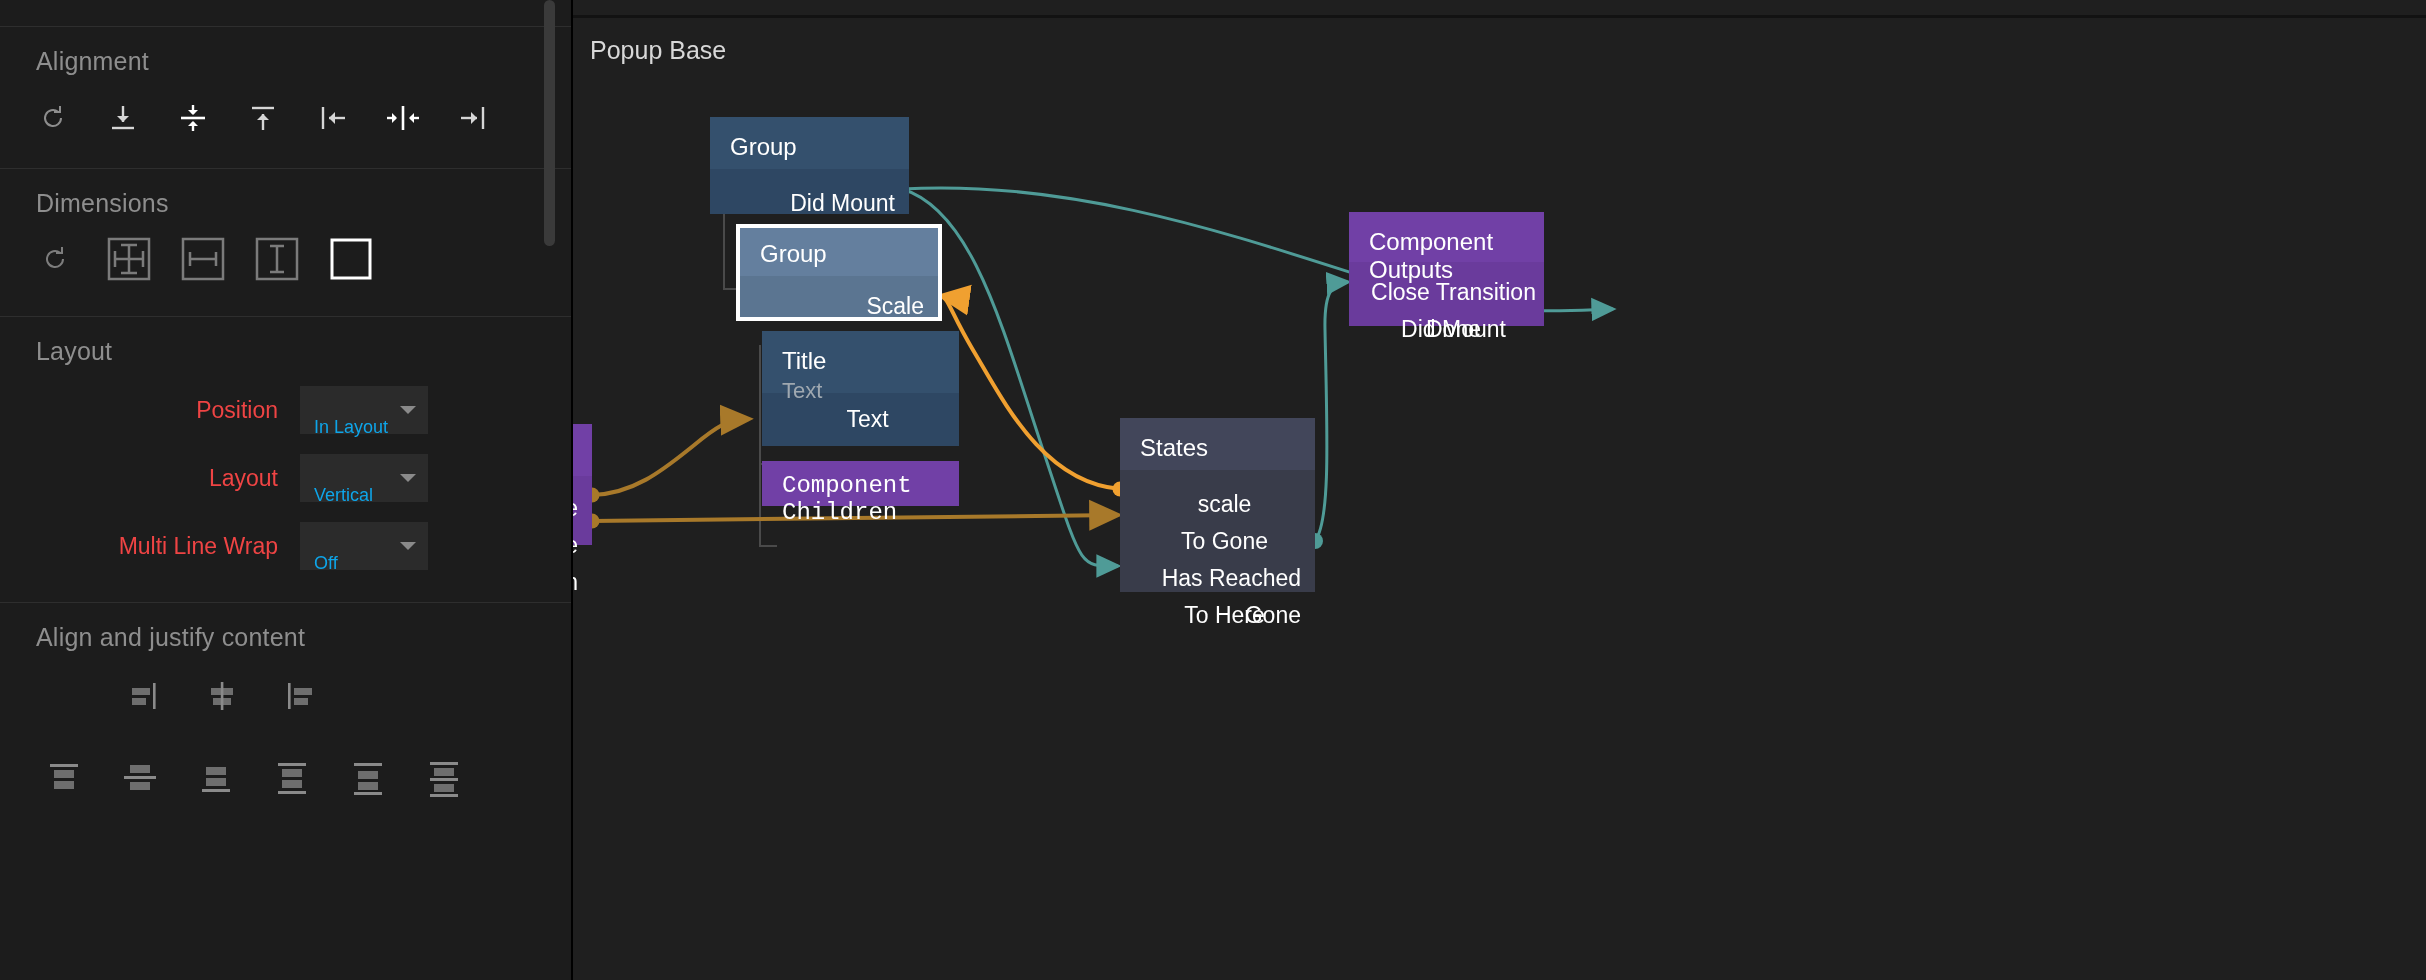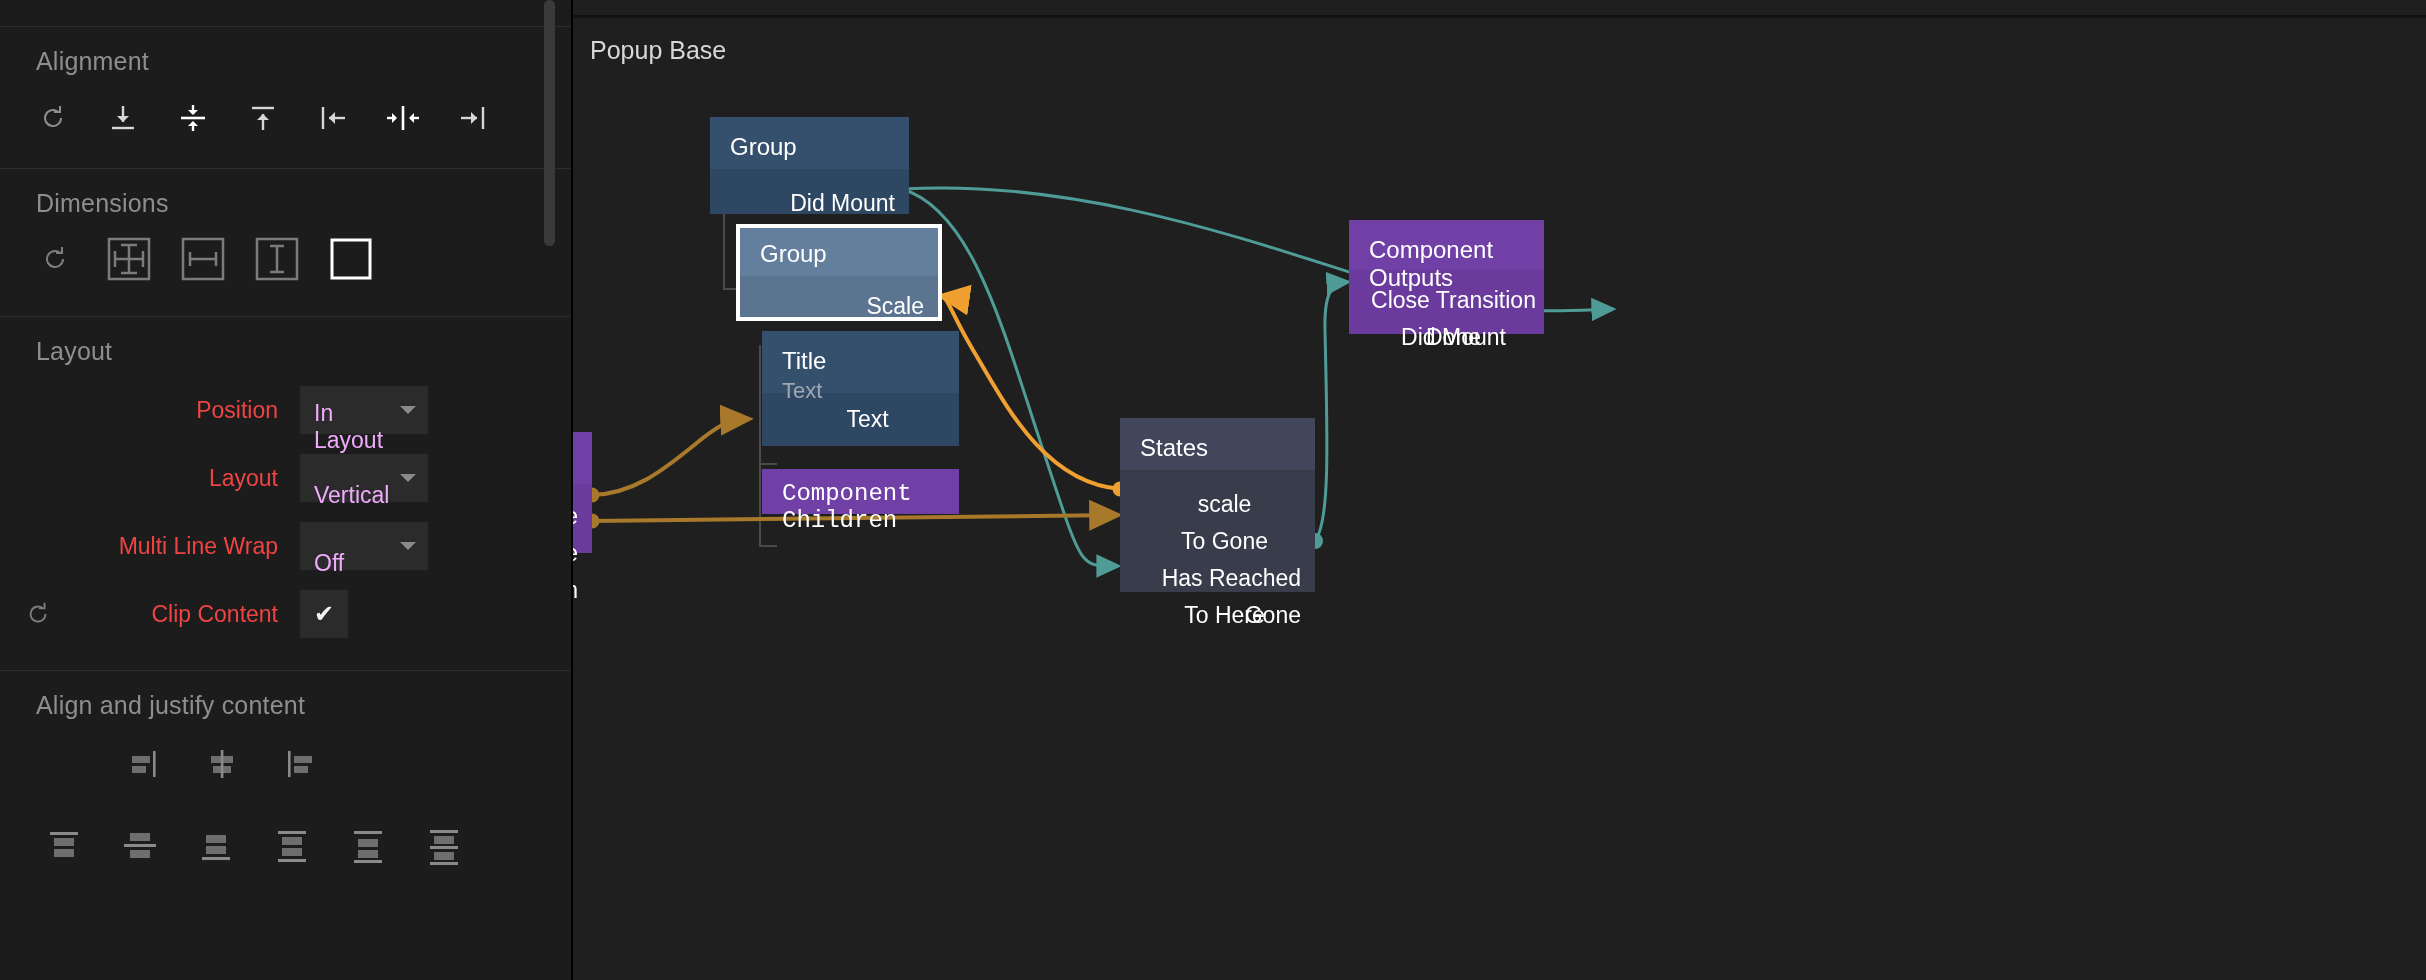--- a/index.html
+++ b/index.html
@@ -40,21 +40,21 @@
   .flabel{
     width:300px;text-align:right;padding-right:22px;box-sizing:border-box;
     font-size:23px;color:#ef4444;
   }
   .fcontrol{width:128px;}
   .select{
     height:48px;background:#2b2b2b;display:flex;align-items:center;
     padding:0 12px 0 14px;box-sizing:border-box;cursor:pointer;
     justify-content:space-between;
   }
-  .select .val{font-size:23px;color:#f0abfc;margin-top:34px;}
+  .select .val{font-size:18px;color:#0ea5e9;margin-top:34px;}
   .caret{width:0;height:0;border-left:8px solid transparent;border-right:8px solid transparent;border-top:8px solid #8a8a8a;}
   .checkbox{
     width:48px;height:48px;background:#2b2b2b;display:flex;align-items:center;justify-content:center;
     cursor:pointer;font-size:24px;color:#f2f2f2;
   }
   .justify-row{display:flex;align-items:center;padding:16px 0 6px 0;}
   .jbtn{width:76px;height:56px;display:flex;align-items:center;justify-content:center;cursor:pointer;}
 
   
   #panel-scrollbar{
@@ -79,21 +79,21 @@
   .port{font-size:23px;color:#ffffff;height:37px;line-height:37px;box-sizing:border-box;}
   .port.out{text-align:right;padding-right:14px;}
   .port.in{text-align:center;padding-left:14px;}
 
   
   .n-blue .hdr{background:#34506d;}
   .n-blue{background:#2e4763;}
   .n-blue-sel .hdr{background:#647f9e;}
   .n-blue-sel{background:#5b7591;border:4px solid #ffffff;}
   .n-purple .hdr{background:#7140a6;}
-  .n-purple{background:#6a3b9c;margin-top:8px;}
+  .n-purple{background:#6a3b9c;}
   .n-gray .hdr{background:#42465a;}
   .n-gray{background:#393c4a;}
   .tree-elbow{position:absolute;border-left:2px solid #4a4a4a;border-bottom:2px solid #4a4a4a;box-sizing:border-box;}
 </style>
 </head>
 <body>
 
 <div id="left-panel">
 
   <div class="panel-top-strip"></div>
@@ -218,32 +218,20 @@
       <div class="frow">
         <div class="flabel">Multi Line Wrap</div>
         <div class="fcontrol">
           <div class="select">
             <span class="val">Off</span>
             <span class="caret"></span>
           </div>
         </div>
       </div>
 
-      <div class="frow">
-        <div class="reset">
-          <svg width="28" height="28" viewBox="0 0 30 30" fill="none" stroke="#7d7d7d" stroke-width="2">
-            <path d="M23 15a8 8 0 1 1-3-6.2"></path>
-              <path d="M22 3v6h-6"></path>
-          </svg>
-        </div>
-        <div class="flabel">Clip Content</div>
-        <div class="fcontrol">
-          <div class="checkbox">✔</div>
-        </div>
-      </div>
 
     </div>
   </div>
 
   <div class="section">
     <div class="section-title">Align and justify content</div>
 
     <div class="justify-row" style="padding-left:108px;">
       <div class="jbtn">
         <svg width="40" height="36" viewBox="0 0 40 36" fill="#6e6e6e">

